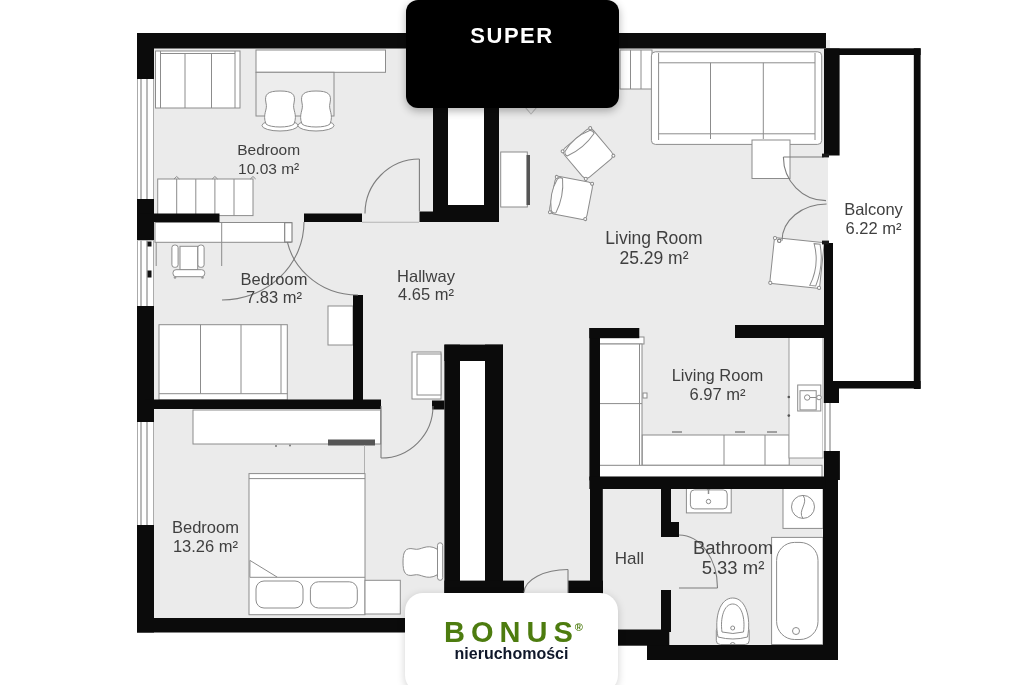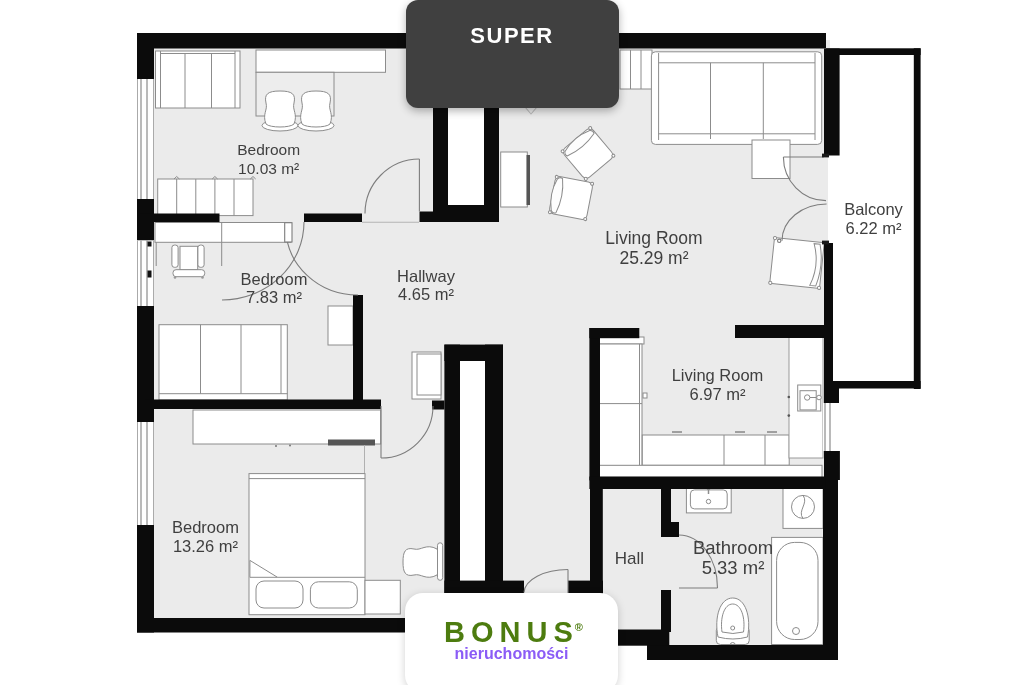--- a/index.html
+++ b/index.html
@@ -402,21 +402,21 @@
     <text x="205.5" y="532.9">Bedroom</text>
     <text x="205.5" y="551.5">13.26 m²</text>
 
     <text x="629.5" y="564" font-size="17">Hall</text>
 
     <text x="733" y="554" font-size="18.5">Bathroom</text>
     <text x="733" y="574" font-size="18.5">5.33 m²</text>
   </g>
 </svg>
 
-<div id="badge" style="position:absolute;left:405.5px;top:0px;width:213px;height:108px;background:#404040;border-radius:12px;box-shadow:0 3px 9px rgba(0,0,0,0.3);text-align:center;color:#fff;">
+<div id="badge" style="position:absolute;left:405.5px;top:0px;width:213px;height:108px;background:#000000;border-radius:12px;box-shadow:0 3px 9px rgba(0,0,0,0.3);text-align:center;color:#fff;">
   <div style="margin-top:23px;font-size:22px;font-weight:bold;letter-spacing:1.5px;">SUPER</div>
 </div>
 
 <div id="card" style="position:absolute;left:405px;top:593px;width:213px;height:100px;background:#fff;border-radius:18px;box-shadow:0 2px 8px rgba(0,0,0,0.18);text-align:center;">
   <div style="margin-top:23px;font-size:29px;font-weight:bold;letter-spacing:6px;color:#4d7c0f;margin-left:4px;">BONUS<span style="font-size:11px;vertical-align:11px;letter-spacing:0;margin-left:-4px;">®</span></div>
-  <div style="font-size:16px;font-weight:bold;color:#8b5cf6;margin-top:-4px;">nieruchomości</div>
+  <div style="font-size:16px;font-weight:bold;color:#0f172a;margin-top:-4px;">nieruchomości</div>
 </div>
 </div>
 
 </body></html>

